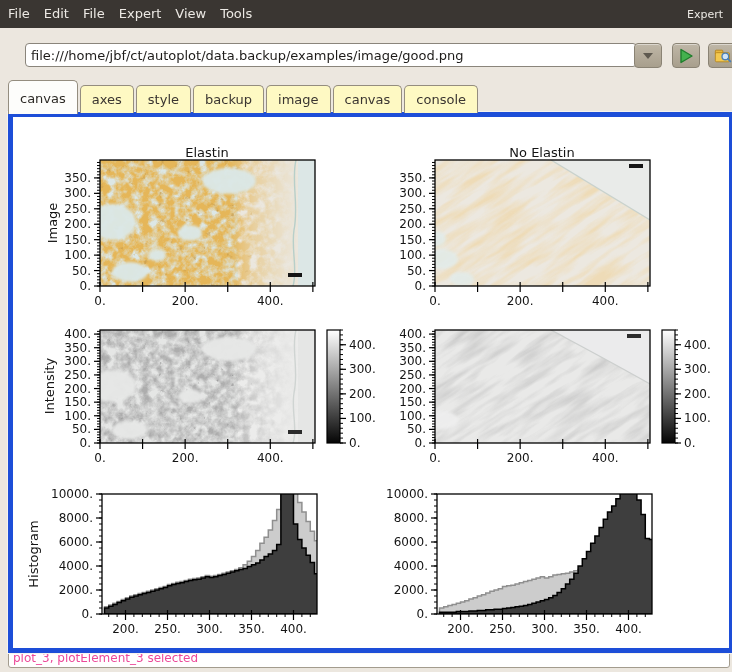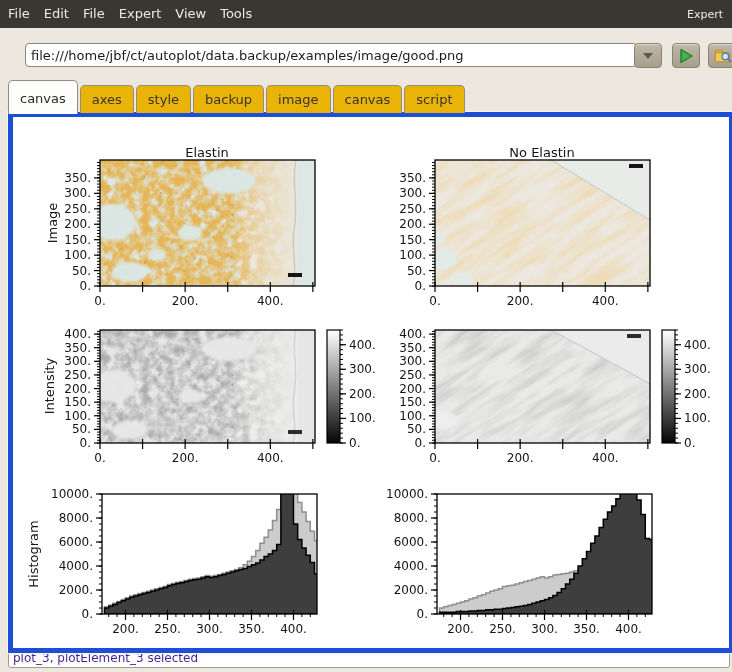--- a/index.html
+++ b/index.html
@@ -15,34 +15,34 @@
   
   .toolbar{position:absolute;left:12px;top:28px;width:580px;height:50px;}
   .url-input{position:absolute;left:13px;top:15px;width:600px;height:22px;border:1px solid #8a857b;border-radius:4px;background:#fff;font-family:"DejaVu Sans",sans-serif;font-size:13px;color:#1d1b19;padding:0 5px;outline:none;}
   .tb-btn{position:absolute;top:15px;width:28px;height:25px;border:1px solid #8a8374;border-radius:4px;background:linear-gradient(#bfb7a7,#a89f8d);box-shadow:inset 0 1px 0 rgba(255,255,255,.45);padding:0;display:flex;align-items:center;justify-content:center;cursor:default;}
   .btn-dd{left:622px;}
   .btn-go{left:660px;}
   .btn-open{left:696px;}
 
   
   .tabbar{position:absolute;left:8px;top:79px;height:34px;display:flex;align-items:flex-end;gap:2px;z-index:3;}
-  .tab{height:27px;line-height:27px;padding:0 11px;font-size:13px;color:#3a3531;background:#eab308;border:1px solid #948d7f;border-bottom:none;border-radius:5px 5px 0 0;cursor:default;}
+  .tab{height:27px;line-height:27px;padding:0 11px;font-size:13px;color:#3a3531;background:#fef9c3;border:1px solid #948d7f;border-bottom:none;border-radius:5px 5px 0 0;cursor:default;}
   .tab.selected{height:33px;line-height:35px;background:#fdfdfb;color:#2d2a26;margin-bottom:-1px;z-index:4;position:relative;}
 
   
   .canvas-panel{position:absolute;left:8px;top:112px;width:716px;height:531px;background:#fff;border:5px solid #1d4ed8;box-shadow:0 0 0 1px #f6f3ee;z-index:1;}
   .canvas-svg{position:absolute;left:0;top:0;}
   .canvas-svg text{font-family:"DejaVu Sans",sans-serif;fill:#141414;}
   .tick-label{font-size:12px;}
   .plot-title{font-size:13px;text-anchor:middle;}
   .axis-label{font-size:13px;text-anchor:middle;}
 
   
   .statusbar{position:absolute;left:0;top:645px;width:732px;height:27px;}
-  .status-field{position:absolute;left:8px;top:4px;width:712px;height:17px;background:#fff;border:1px solid #a39c8e;border-radius:3px;font-size:12px;color:#4c1d95;line-height:17px;padding:0 4px;white-space:nowrap;overflow:hidden;}
+  .status-field{position:absolute;left:8px;top:4px;width:712px;height:17px;background:#fff;border:1px solid #a39c8e;border-radius:3px;font-size:12px;color:#ec4899;line-height:17px;padding:0 4px;white-space:nowrap;overflow:hidden;}
 </style>
 </head>
 <body>
 
 <div class="window">
 
   <div class="menubar">
     <span class="menu-item">File</span>
     <span class="menu-item">Edit</span>
     <span class="menu-item">File</span>
@@ -74,21 +74,21 @@
     </button>
   </div>
 
   <div class="tabbar">
     <div class="tab selected">canvas</div>
     <div class="tab">axes</div>
     <div class="tab">style</div>
     <div class="tab">backup</div>
     <div class="tab">image</div>
     <div class="tab">canvas</div>
-    <div class="tab">script</div>
+    <div class="tab">console</div>
   </div>
 
   <div class="canvas-panel">
     <svg class="canvas-svg" width="716" height="531" viewBox="0 0 716 531">
       <defs>
         <clipPath id="clip-img1">
             <rect x="0" y="0" width="215" height="126"></rect>
           </clipPath>
         <clipPath id="clip-img2">
             <rect x="0" y="0" width="215" height="113"></rect>

